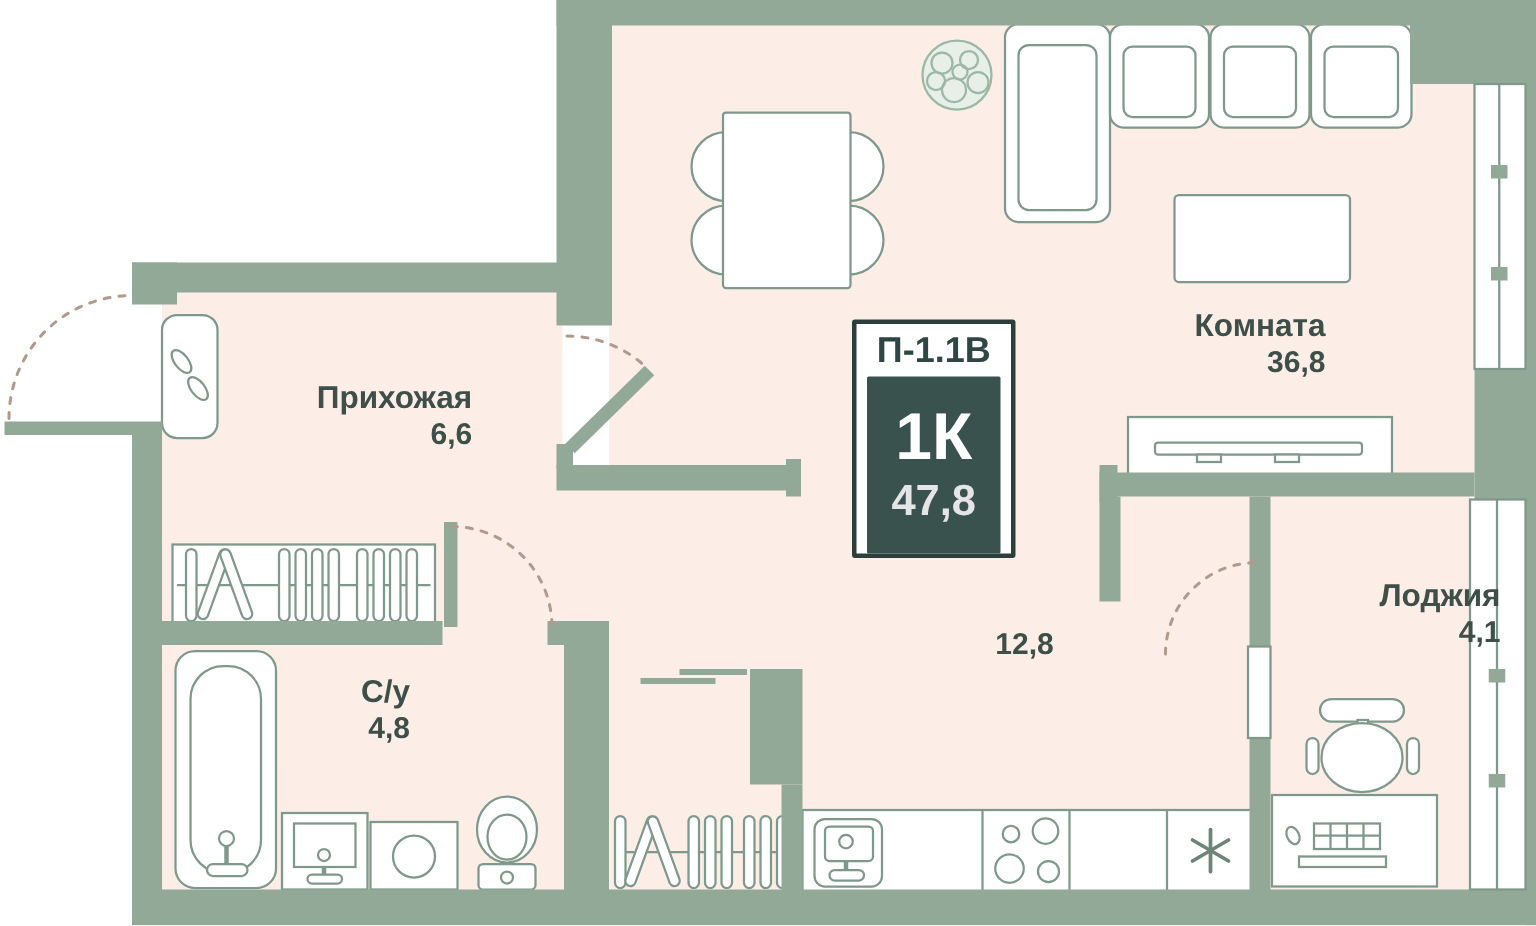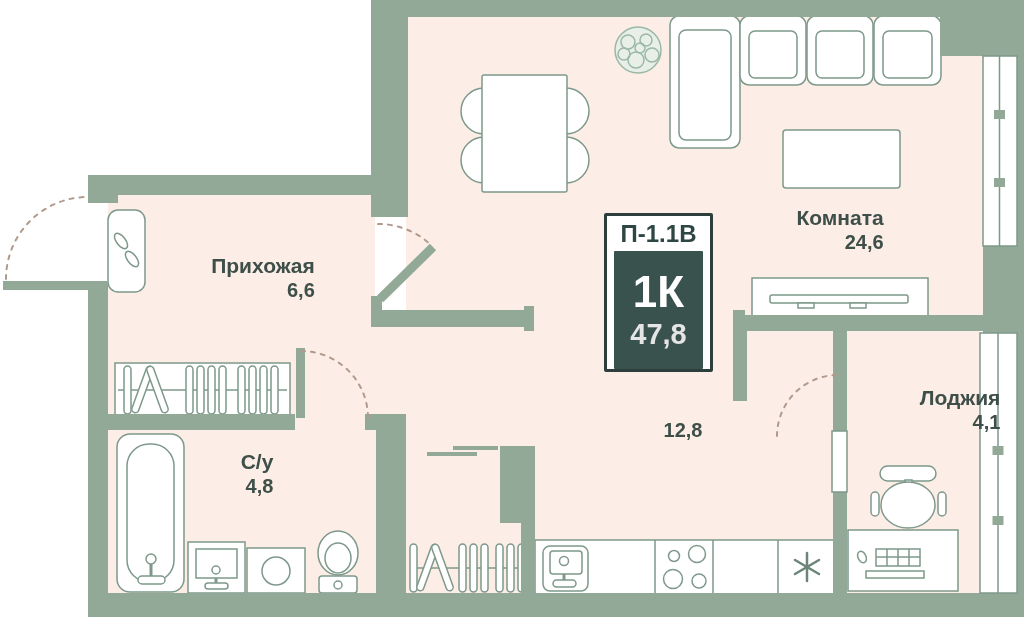--- a/index.html
+++ b/index.html
@@ -3,21 +3,21 @@
 <meta charset="utf-8">
 <style>
   html,body{margin:0;padding:0;background:#ffffff;}
   .canvas{position:relative;width:1024px;height:617px;background:#ffffff;overflow:hidden;
           font-family:"Liberation Sans", sans-serif;}
   .plan-svg{position:absolute;left:0;top:0;}
   .room-label{position:absolute;transform:translateX(-50%);text-align:right;
               color:#3e4e49;z-index:5;white-space:nowrap;}
   .room-label .rname{display:block;font-size:21px;font-weight:600;line-height:24px;}
   .room-label .rarea{display:block;font-size:20px;font-weight:600;line-height:24px;}
-  .badge{position:absolute;left:604px;top:213px;width:109px;height:159px;box-sizing:border-box;
+  .badge{position:absolute;left:568px;top:213px;width:109px;height:159px;box-sizing:border-box;
          background:#ffffff;border:3px solid #2c3f3c;border-radius:2px;z-index:6;
          display:flex;flex-direction:column;align-items:center;}
   .badge-code{font-size:24px;font-weight:600;color:#2f4744;line-height:35px;}
   .badge-dark{width:89px;height:132px;background:#3a524e;display:flex;flex-direction:column;
               align-items:center;justify-content:center;border-radius:1px;}
   .badge-rooms{color:#ffffff;font-size:44px;font-weight:700;line-height:48px;}
   .badge-area{color:#e5e5e5;font-size:29px;font-weight:600;line-height:36px;}
 </style>
 </head>
 <body>
@@ -250,21 +250,21 @@
   <span class="rname">С/у</span>
   <span class="rarea">4,8</span>
 </div>
 
 <div class="room-label" style="left:683px;top:418px">
   <span class="rarea">12,8</span>
 </div>
 
 <div class="room-label" style="left:840px;top:206px">
   <span class="rname">Комната</span>
-  <span class="rarea">24,6</span>
+  <span class="rarea">36,8</span>
 </div>
 
 <div class="room-label" style="left:960px;top:386px">
   <span class="rname">Лоджия</span>
   <span class="rarea">4,1</span>
 </div>
 
 </div>
 
 </body></html>

